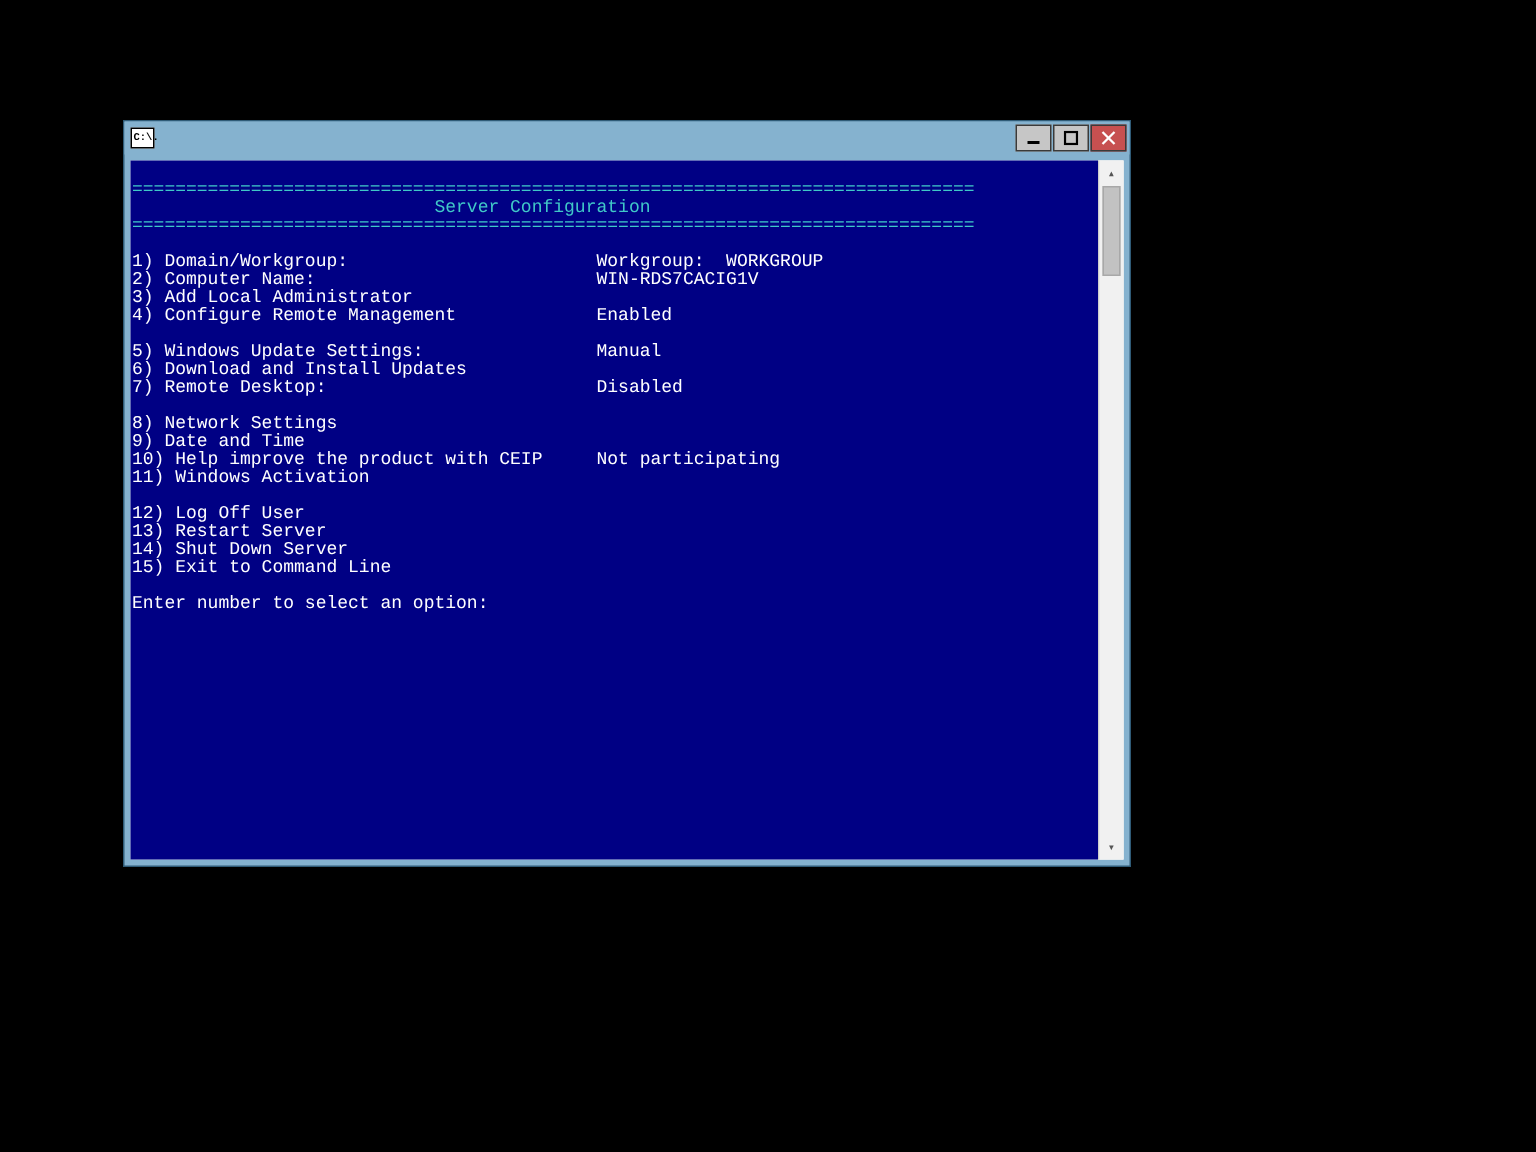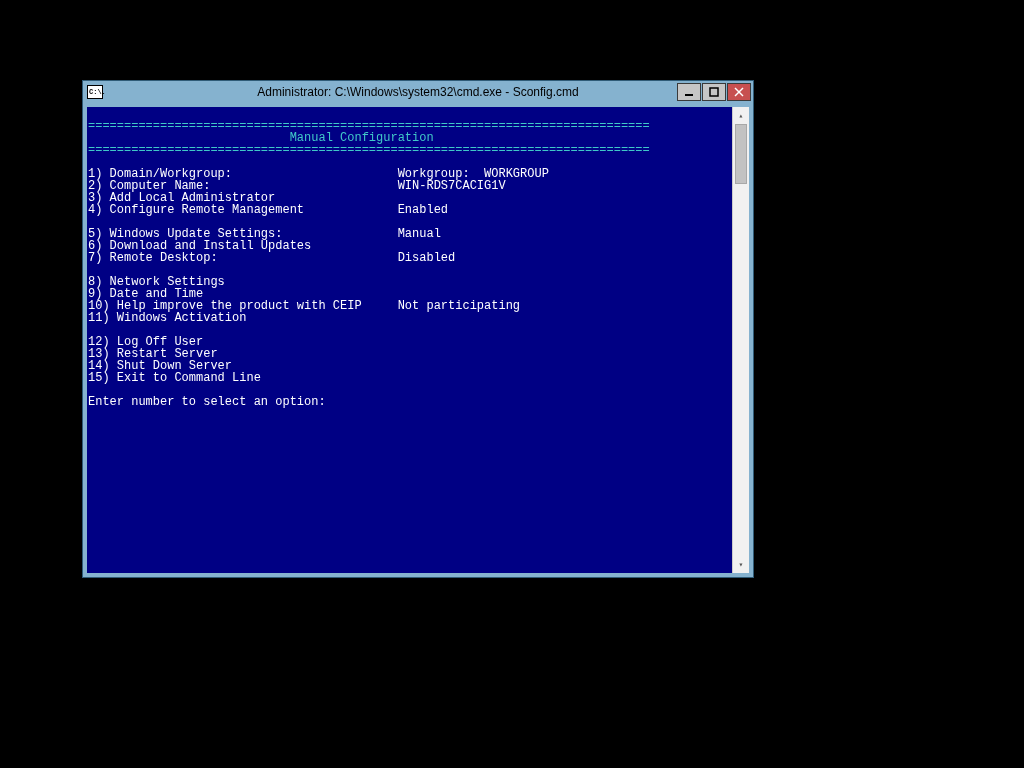--- a/index.html
+++ b/index.html
@@ -112,21 +112,20 @@
       background: #c2c2c2;
       border: 1px solid #a8a8a8;
     }
   </style>
 </head>
 <body>
 
 <div class="window">
   <div class="titlebar">
     <div class="titlebar-icon">C:\.</div>
-    <div class="titlebar-title">Administrator: C:\Windows\system32\cmd.exe - Sconfig.cmd</div>
     <div class="window-controls">
       <div class="win-btn">
         <svg width="10" height="10">
             <line x1="1" y1="8" x2="9" y2="8" stroke="#000" stroke-width="2"></line>
           </svg>
       </div>
       <div class="win-btn">
         <svg width="10" height="10">
             <rect x="1" y="1" width="8" height="8" fill="none" stroke="#000" stroke-width="1.5"></rect>
           </svg>
@@ -136,21 +135,21 @@
             <line x1="1" y1="1" x2="9" y2="9" stroke="#fff" stroke-width="1.5"></line>
             <line x1="9" y1="1" x2="1" y2="9" stroke="#fff" stroke-width="1.5"></line>
           </svg>
       </div>
     </div>
   </div>
 
   <div class="client-area">
     <div class="console" id="console">
 <span class="hline">==============================================================================</span>
-<span class="banner">                            Manual Configuration</span>
+<span class="banner">                            Server Configuration</span>
 <span class="hline">==============================================================================</span>
 
 1) Domain/Workgroup:                       Workgroup:  WORKGROUP
 2) Computer Name:                          WIN-RDS7CACIG1V
 3) Add Local Administrator
 4) Configure Remote Management             Enabled
 
 5) Windows Update Settings:                Manual
 6) Download and Install Updates
 7) Remote Desktop:                         Disabled

